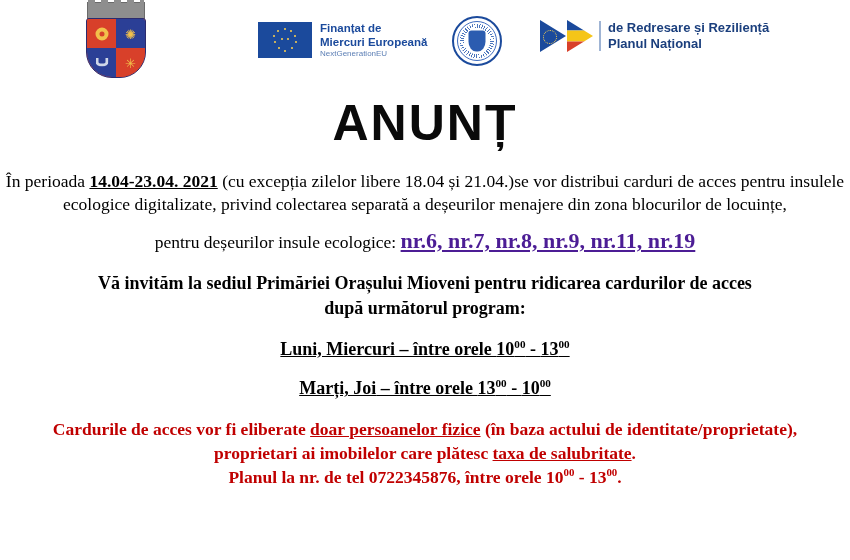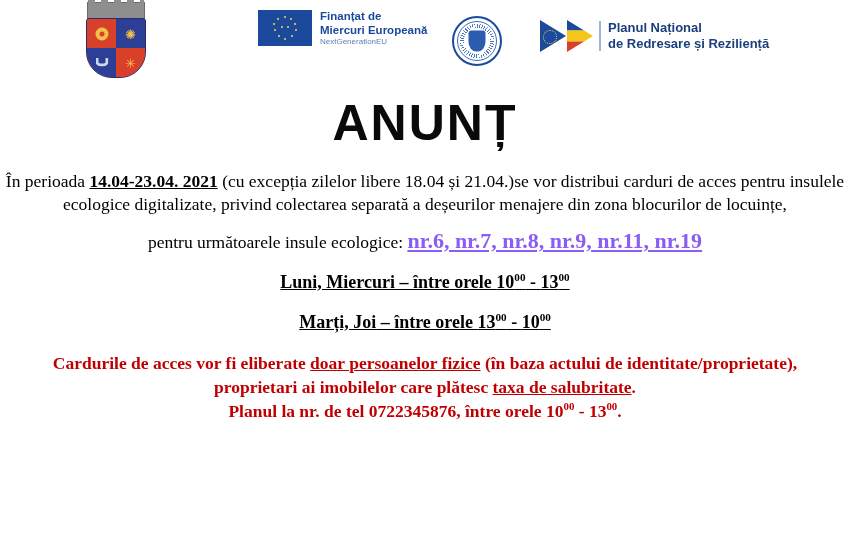--- a/index.html
+++ b/index.html
@@ -91,21 +91,21 @@
     transform: translate(-50%, -50%);
     width: 13px; height: 9px;
     border-left: 3px solid #cfd6e8;
     border-right: 3px solid #cfd6e8;
     border-bottom: 3px solid #cfd6e8;
     box-sizing: border-box;
     border-radius: 0 0 60% 60%;
   }
 
   
-  .eu { left: 258px; top: 10px; }
+  .eu { left: 258px; top: 22px; }
   .eu-flag {
     width: 54px; height: 36px;
     background: #1b4a9c;
     position: relative;
     flex: none;
   }
   .eu-stars {
     position: absolute;
     left: 50%; top: 50%;
     width: 24px; height: 24px;
@@ -248,21 +248,21 @@
   }
   .p-intro { text-align: center; }
   .bold-u { font-weight: 700; text-decoration: underline; }
   .u { }
 
   .islands-line {
     margin-top: 10px;
     font-size: 17.5px;
   }
   .islands {
-    color: #8b5cf6;
+    color: #4c1d95;
     font-weight: 700;
     text-decoration: underline;
     font-size: 22px;
   }
 
   .invite {
     margin-top: 16px;
     font-weight: 700;
     font-size: 18px;
     line-height: 1.4;
@@ -360,35 +360,39 @@
     <div class="pnrr-arrows">
       <div class="arrow arrow-blue"></div>
       <div class="arrow-tri">
         <span class="tri-b"></span>
           <span class="tri-y"></span>
           <span class="tri-r"></span>
       </div>
     </div>
     <div class="pnrr-bar"></div>
     <div class="pnrr-text">
+      <div>de Redresare și Reziliență</div>
       <div>Planul Național</div>
-      <div>de Redresare și Reziliență</div>
     </div>
   </div>
 
 </div>
 
 <div class="title">ANUNȚ</div>
 
 <div class="body-block">
 
   <div class="p-intro"><span>În perioada </span><span class="bold-u">14.04-23.04. 2021</span><span class="u"> (cu excepția zilelor libere 18.04 și 21.04.)</span><span>se vor distribui carduri de acces pentru insulele ecologice digitalizate, privind colectarea separată a deșeurilor menajere din zona blocurilor de locuințe,</span></div>
 
-  <div class="islands-line"><span>pentru următoarele insule ecologice: </span><span class="islands">nr.6, nr.7, nr.8, nr.9, nr.11, nr.19</span></div>
-
+  <div class="islands-line"><span>pentru deșeurilor insule ecologice: </span><span class="islands">nr.6, nr.7, nr.8, nr.9, nr.11, nr.19</span></div>
+
+  <div class="invite">
+    <div>Vă invităm la sediul Primăriei Orașului Mioveni pentru ridicarea cardurilor de acces</div>
+    <div>după următorul program:</div>
+  </div>
 
   <div class="schedule">
     <span class="row"><span>Luni, Miercuri</span><span> – între orele </span><span>10</span><sup>00</sup><span> - </span><span>13</span><sup>00</sup></span>
 
     <span class="row"><span>Marți, Joi</span><span> – între orele </span><span>13</span><sup>00</sup><span> - </span><span>10</span><sup>00</sup></span>
   </div>
 
   <div class="redblock"><span>Cardurile de acces vor fi eliberate </span><span class="u">doar persoanelor fizice</span><span> (în baza actului de identitate/proprietate), proprietari ai imobilelor care plătesc </span><span class="u">taxa de salubritate</span><span>.</span>
 
     <div><span>Planul la nr. de tel </span><span>0722345876</span><span>, între orele </span><span>10</span><sup>00</sup><span> - </span><span>13</span><sup>00</sup><span>.</span></div>

